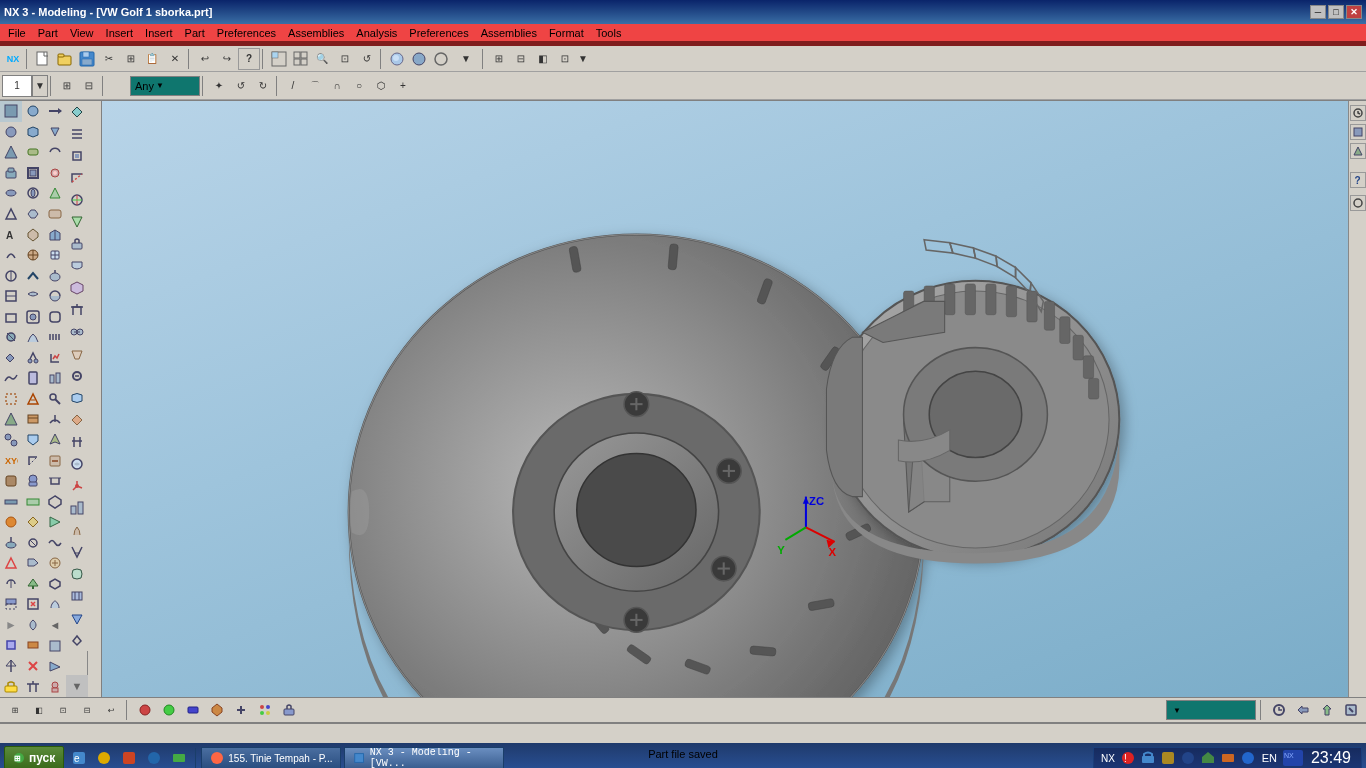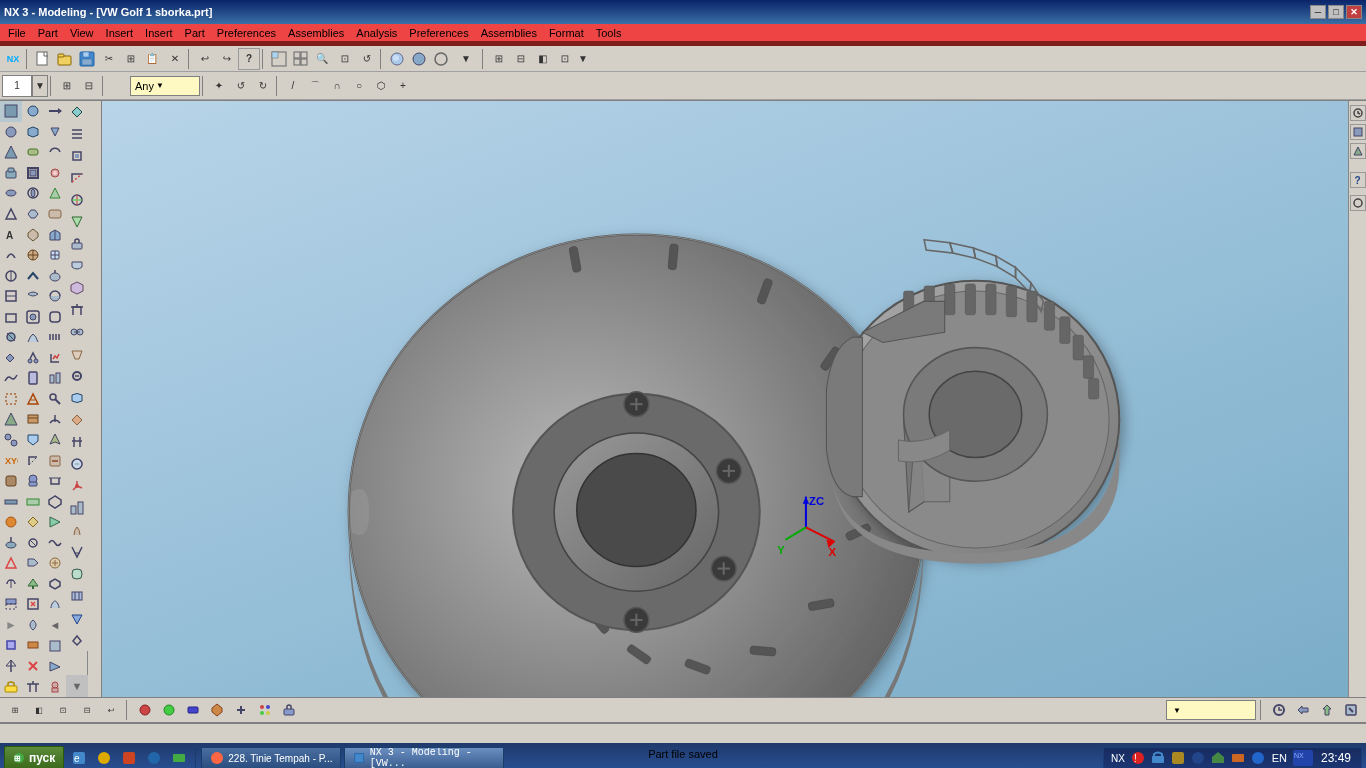--- a/index.html
+++ b/index.html
@@ -101,21 +101,21 @@
       border: 1px solid #1a3e6a; color: white; font-size: 10px; cursor: pointer;
       display: flex; align-items: center; gap: 4px; max-width: 160px; overflow: hidden;
     }
     .taskbar-item.active { background: linear-gradient(to bottom, #6a8ec0, #3a5e90); font-family: Liberation Mono, monospace; }
     #sys-tray {
       height: 22px; background: rgba(0,0,50,0.3); border: 1px solid #1a3e7a;
       display: flex; align-items: center; padding: 0 6px; gap: 4px; color: white; font-size: 10px;
     }
 
     .dropdown-box {
-      height: 20px; width: 70px; background: #fef9c3;
+      height: 20px; width: 70px; background: #0f766e;
       border: 1px solid #808080; display: flex; align-items: center;
       padding: 0 4px; font-size: 11px; cursor: pointer;
     }
     .dropdown-arrow { font-size: 8px; margin-left: 2px; }
   </style>
 </head>
 <body>
 
 <div id="title-bar">
   <span>NX 3 - Modeling - [VW Golf 1 sborka.prt]</span>
@@ -1143,21 +1143,21 @@
       <svg width="16" height="16" viewBox="0 0 16 16">
           <rect x="2" y="4" width="12" height="8" rx="1" fill="#44aa44"></rect>
         </svg>
     </div>
     <div style="width:1px; height:20px; background:#1a3e6a; margin:0 2px;"></div>
 
     <div class="taskbar-item">
       <svg width="14" height="14" viewBox="0 0 14 14">
           <circle cx="7" cy="7" r="6" fill="#ff6644"></circle>
         </svg>
-      <span>228. Tinie Tempah - P...</span>
+      <span>155. Tinie Tempah - P...</span>
     </div>
     <div class="taskbar-item active">
       <svg width="14" height="14" viewBox="0 0 14 14">
           <rect x="2" y="2" width="10" height="10" fill="#4488cc" stroke="#2266aa"></rect>
         </svg>
       <span>NX 3 - Modeling - [VW...</span>
     </div>
   </div>
 
   <div id="sys-tray">
@@ -1185,15 +1185,15 @@
         <rect x="2" y="4" width="12" height="8" rx="1" fill="#cc6622"></rect>
       </svg>
     <svg width="16" height="16" viewBox="0 0 16 16">
         <circle cx="8" cy="8" r="6" fill="#2266cc"></circle>
       </svg>
     <span style="font-size:11px; color:white; padding: 0 2px;">EN</span>
     <svg width="20" height="16" viewBox="0 0 20 16">
         <rect x="0" y="0" width="20" height="16" fill="#2244aa" rx="2"></rect>
         <text x="1" y="8" font-size="7" fill="#88aaff">NX</text>
       </svg>
-    <span style="font-size:12px; color:white; padding: 0 4px;">23:49</span>
+    <span style="font-size:16px; color:white; padding: 0 4px;">23:49</span>
   </div>
 </div>
 
 </body></html>

